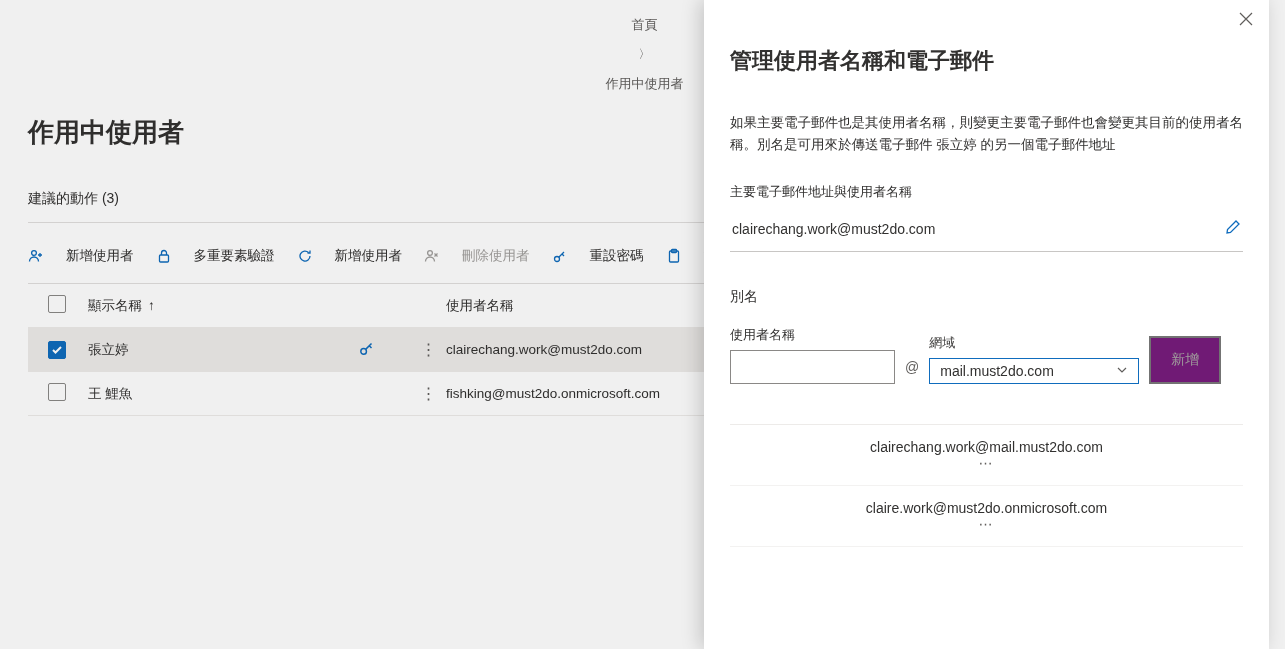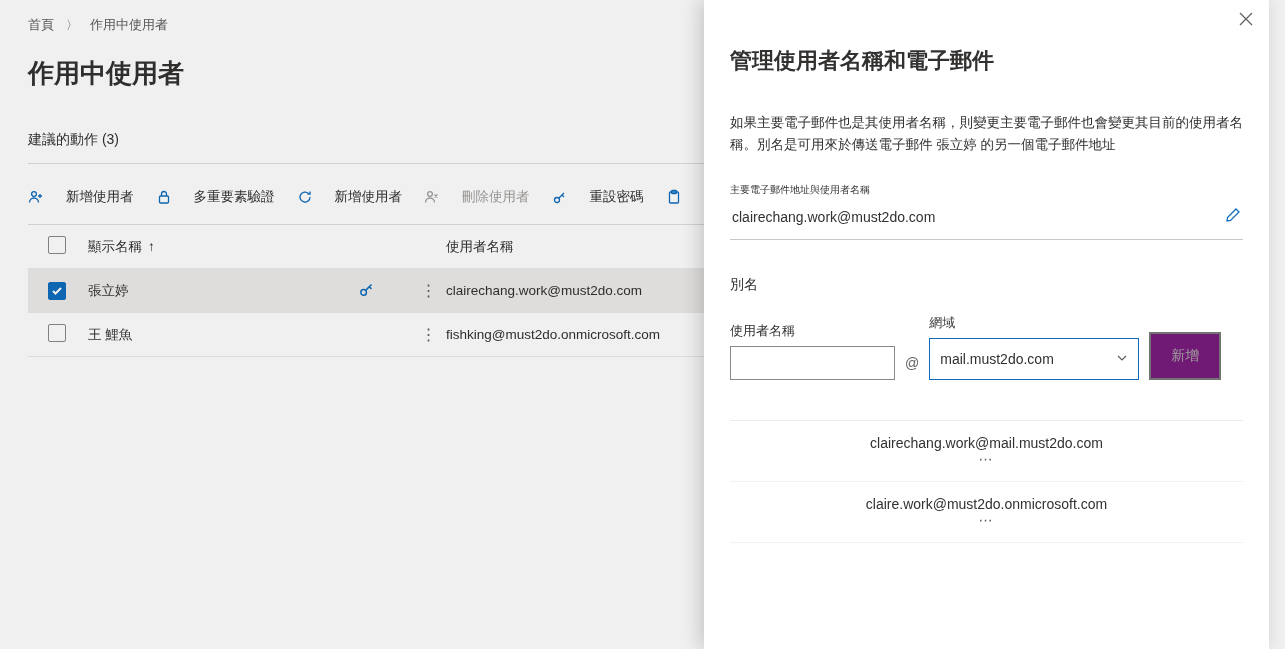--- a/index.html
+++ b/index.html
@@ -1,20 +1,20 @@
 <!DOCTYPE html>
 <html><head>
 <meta charset="utf-8">
 <style>
   * { box-sizing: border-box; margin: 0; padding: 0; }
   html, body { width: 1285px; height: 649px; font-family: "Segoe UI", "Microsoft JhengHei", sans-serif; color: #323130; background: #fff; overflow: hidden; }
   .app { position: relative; width: 100%; height: 100%; }
   .main { position: absolute; inset: 0; padding: 10px 24px 0 28px; }
   .overlay-dim { position: absolute; inset: 0; background: rgba(0,0,0,0.06); }
-  .breadcrumb { display: flex; align-items: center; gap: 12px; font-size: 13px; color: #605e5c; padding: 6px 0; }
+  .breadcrumb { display: flex; align-items: center; gap: 12px; font-size: 13px; color: #605e5c; padding: 6px 0; flex-direction: column; }
   .breadcrumb .chev { color: #605e5c; font-size: 12px; }
   h1.page-title { font-size: 26px; font-weight: 600; margin: 16px 0 30px; }
   .suggest-row { display: flex; align-items: center; justify-content: space-between; border-bottom: 1px solid #e1dfdd; padding: 10px 0 14px; margin-bottom: 18px; font-size: 14px; }
   .toolbar { display: flex; align-items: center; gap: 22px; font-size: 13.5px; padding: 6px 0 18px; }
   .tool { display: inline-flex; align-items: center; gap: 22px; color: #323130; cursor: pointer; }
   .tool.disabled { color: #a19f9d; cursor: default; }
   .tool .ic { width: 16px; height: 16px; display: inline-flex; align-items: center; justify-content: center; }
   .ic svg { width: 16px; height: 16px; }
   .blue { color: #0f6cbd; }
   .table { border-top: 1px solid #e1dfdd; font-size: 13.5px; }
@@ -26,32 +26,32 @@
   .cbox.checked { background: #0f6cbd; border-color: #0f6cbd; }
   .cbox.checked svg { width: 12px; height: 12px; color: #fff; }
   .more { color: #605e5c; letter-spacing: 1px; font-size: 16px; line-height: 1; text-align: center; }
   .key-ic svg { width: 18px; height: 18px; color: #0f6cbd; }
 
   .panel { position: absolute; top: 0; right: 16px; bottom: 0; width: 565px; background: #fff; box-shadow: -4px 0 18px rgba(0,0,0,.18); padding: 16px 26px 0 26px; display: flex; flex-direction: column; }
   .panel .close { position: absolute; top: 12px; right: 16px; cursor: pointer; color: #605e5c; }
   .panel .close svg { width: 14px; height: 14px; }
   .panel h2 { font-size: 22px; font-weight: 600; margin: 30px 0 20px; }
   .panel .desc { font-size: 13.5px; color: #323130; line-height: 1.6; margin-bottom: 28px; margin-top: 16px; }
-  .section-title { font-size: 10px; }
+  .section-title { font-size: 13px; margin-bottom: 8px; }
   .primary-box { border-bottom: 1px solid #c8c6c4; padding: 10px 2px 12px; display: flex; align-items: center; justify-content: space-between; margin-bottom: 36px; }
   .primary-box .val { font-size: 14px; color: #323130; }
   .edit-ic svg { width: 16px; height: 16px; color: #0f6cbd; }
   .alias-title { font-size: 14px; margin-bottom: 20px; }
   .alias-form { display: flex; align-items: flex-end; gap: 10px; margin-bottom: 40px; }
   .fcol { display: flex; flex-direction: column; gap: 6px; }
   .flabel { font-size: 13px; color: #323130; }
   .tinput { height: 34px; border: 1px solid #8a8886; padding: 0 8px; font-size: 14px; outline: none; }
   .alias-form .fcol.name .tinput { width: 165px; }
   .at { height: 34px; display: flex; align-items: center; font-size: 14px; color: #605e5c; }
-  .select { height: 42px; width: 210px; border: 1px solid #0f6cbd; display: flex; align-items: center; justify-content: space-between; padding: 0 10px; font-size: 14px; color: #323130; cursor: pointer; }
+  .select { height: 26px; width: 210px; border: 1px solid #0f6cbd; display: flex; align-items: center; justify-content: space-between; padding: 0 10px; font-size: 14px; color: #323130; cursor: pointer; }
   .select .chev { color: #605e5c; }
   .addbtn { height: 48px; padding: 0 20px; border: 2px solid #737373; background: #701a75; color: #a19f9d; font-size: 14px; cursor: not-allowed; }
   .alias-list { border-top: 1px solid #edebe9; }
   .alias-row { display: flex; align-items: center; justify-content: space-between; padding: 14px 2px; border-bottom: 1px solid #f3f2f1; font-size: 14px; flex-direction: column; }
   .alias-row .amore { color: #605e5c; cursor: pointer; letter-spacing: 2px; }
 </style>
 </head>
 <body>
 
 <div class="app">

